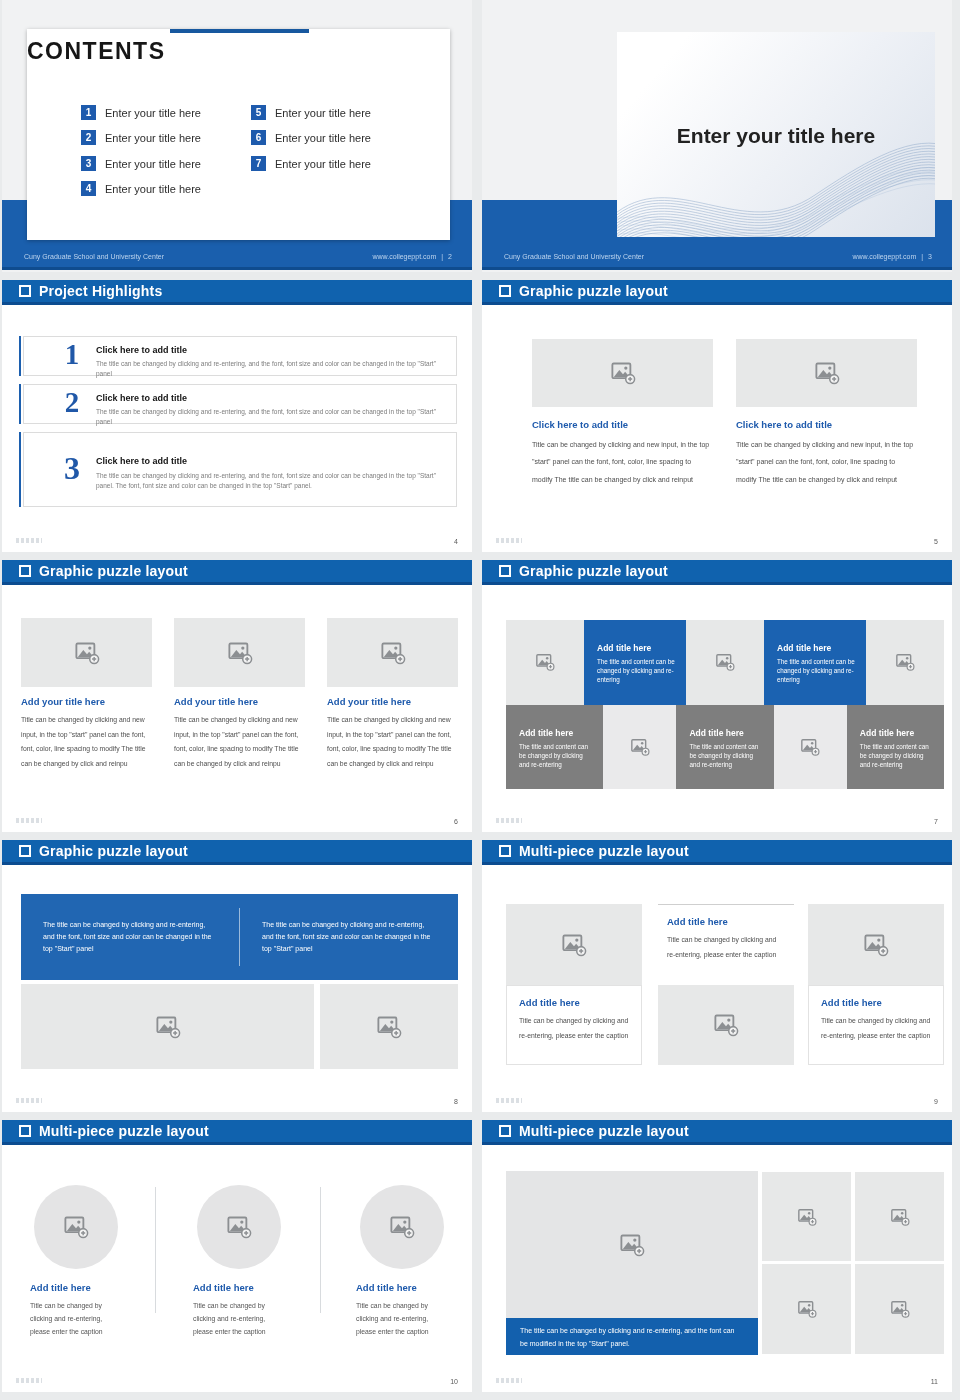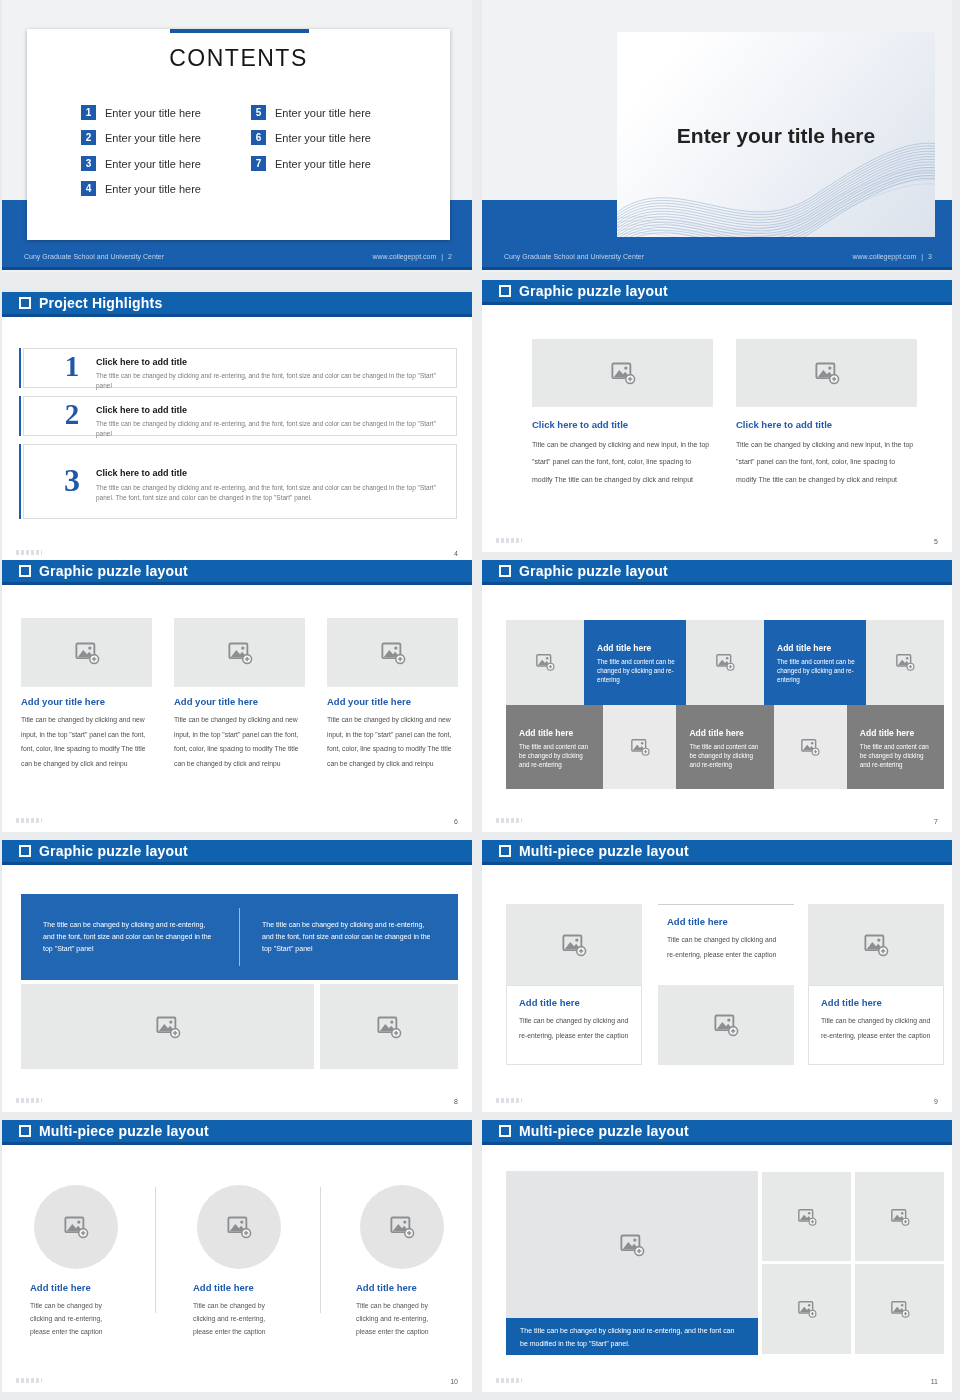--- a/index.html
+++ b/index.html
@@ -5,21 +5,21 @@
   html,body{margin:0;padding:0;}
   body{width:960px;height:1400px;background:#e9ebec;font-family:"Liberation Sans",sans-serif;position:relative;}
   .cell{position:absolute;width:470px;height:272px;background:#ffffff;overflow:hidden;}
   .cell.cover{background:#f1f2f3;}
   
   .band{position:absolute;left:0;right:0;top:200px;height:67px;background:#1a5fad;border-bottom:3px solid #0f4c8f;}
   .band-text{position:absolute;left:22px;right:20px;bottom:7px;display:flex;justify-content:space-between;color:#bdd4ee;font-size:7px;}
   .band-right{display:flex;gap:5px;align-items:center;}
   .card{position:absolute;background:#fff;box-shadow:0 1px 4px rgba(0,0,0,.28);}
   .topbar{position:absolute;top:0;height:4px;background:#17589f;}
-  .contents-title{position:absolute;top:16px;left:0;right:0;text-align:center;font-size:23px;font-weight:normal;letter-spacing:1.5px;color:#161616;}
+  .contents-title{position:absolute;top:9px;left:0;right:0;font-size:23px;font-weight:bold;letter-spacing:1.5px;color:#161616;}
   .toc-item{position:absolute;display:flex;align-items:center;height:15px;}
   .toc-num{width:15px;height:15px;background:#1e5bad;color:#fff;font-size:10px;font-weight:bold;text-align:center;line-height:15px;flex:none;}
   .toc-label{margin-left:9px;font-size:11px;color:#2d2d2d;white-space:nowrap;}
   .part-label{position:absolute;top:78px;left:0;right:0;text-align:center;font-size:19px;font-weight:bold;color:#1c1c1c;}
   .part-num{position:absolute;top:100px;left:0;right:0;text-align:center;font-size:30px;font-weight:bold;color:#1e5bad;}
   .title-panel{position:absolute;left:135px;top:32px;width:318px;height:205px;background:linear-gradient(130deg,#ffffff 15%,#eef1f6 55%,#dbe2ec 100%);overflow:hidden;}
   .cover-title{position:absolute;top:92px;left:0;right:0;text-align:center;font-size:21px;font-weight:bold;color:#222;}
   .waves{position:absolute;left:0;bottom:0;width:318px;height:108px;}
   
   .chead{position:absolute;left:0;right:0;top:0;height:25px;background:#1062ae;border-bottom:3px solid #0c4c90;color:#fff;display:flex;align-items:center;padding-left:17px;font-weight:bold;font-size:14px;box-sizing:border-box;letter-spacing:.2px;}
@@ -160,21 +160,21 @@
         <use href="#wv" transform="translate(-30,30) scale(1.1,0.9)"></use>
         <use href="#wv" transform="translate(-30,34) scale(1.1,0.9)"></use>
         <use href="#wv" transform="translate(-30,38) scale(1.1,0.9)"></use>
         <use href="#wv" transform="translate(-30,42) scale(1.1,0.9)"></use>
       </g>
     </svg>
     <div class="cover-title">Enter your title here</div>
   </div>
 </div>
 
-<div class="cell" style="left:2px;top:292px;">
+<div class="cell" style="left:2px;top:280px;">
   <div class="chead">
       <span class="chead-sq"></span>
       <span>Project Highlights</span>
     </div>
   <div class="hlrow" style="top:56px;height:40px;">
     <div class="hlbox">
       <div class="hlnum">1</div>
       <div class="hltitle" style="top:8px;">Click here to add title</div>
       <div class="hlbody" style="top:22px;">The title can be changed by clicking and re-entering, and the font, font size and color can be changed in the top "Start" panel</div>
     </div>

